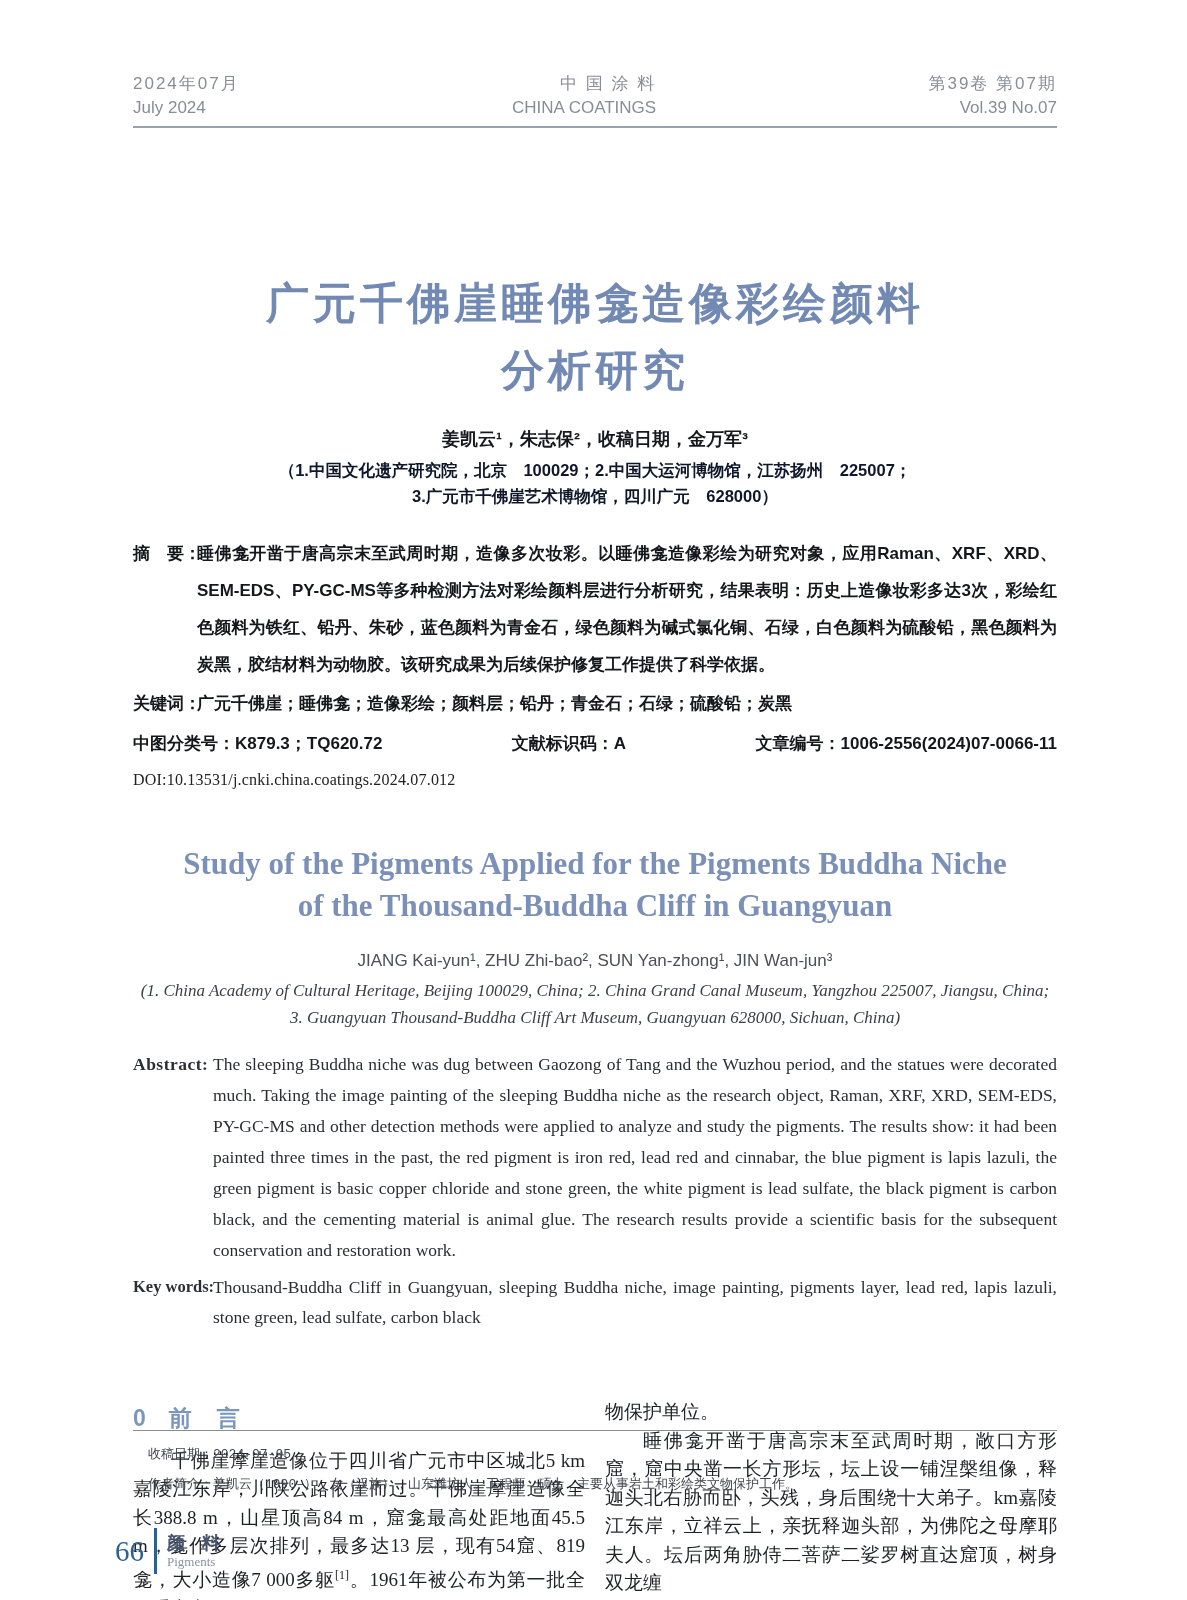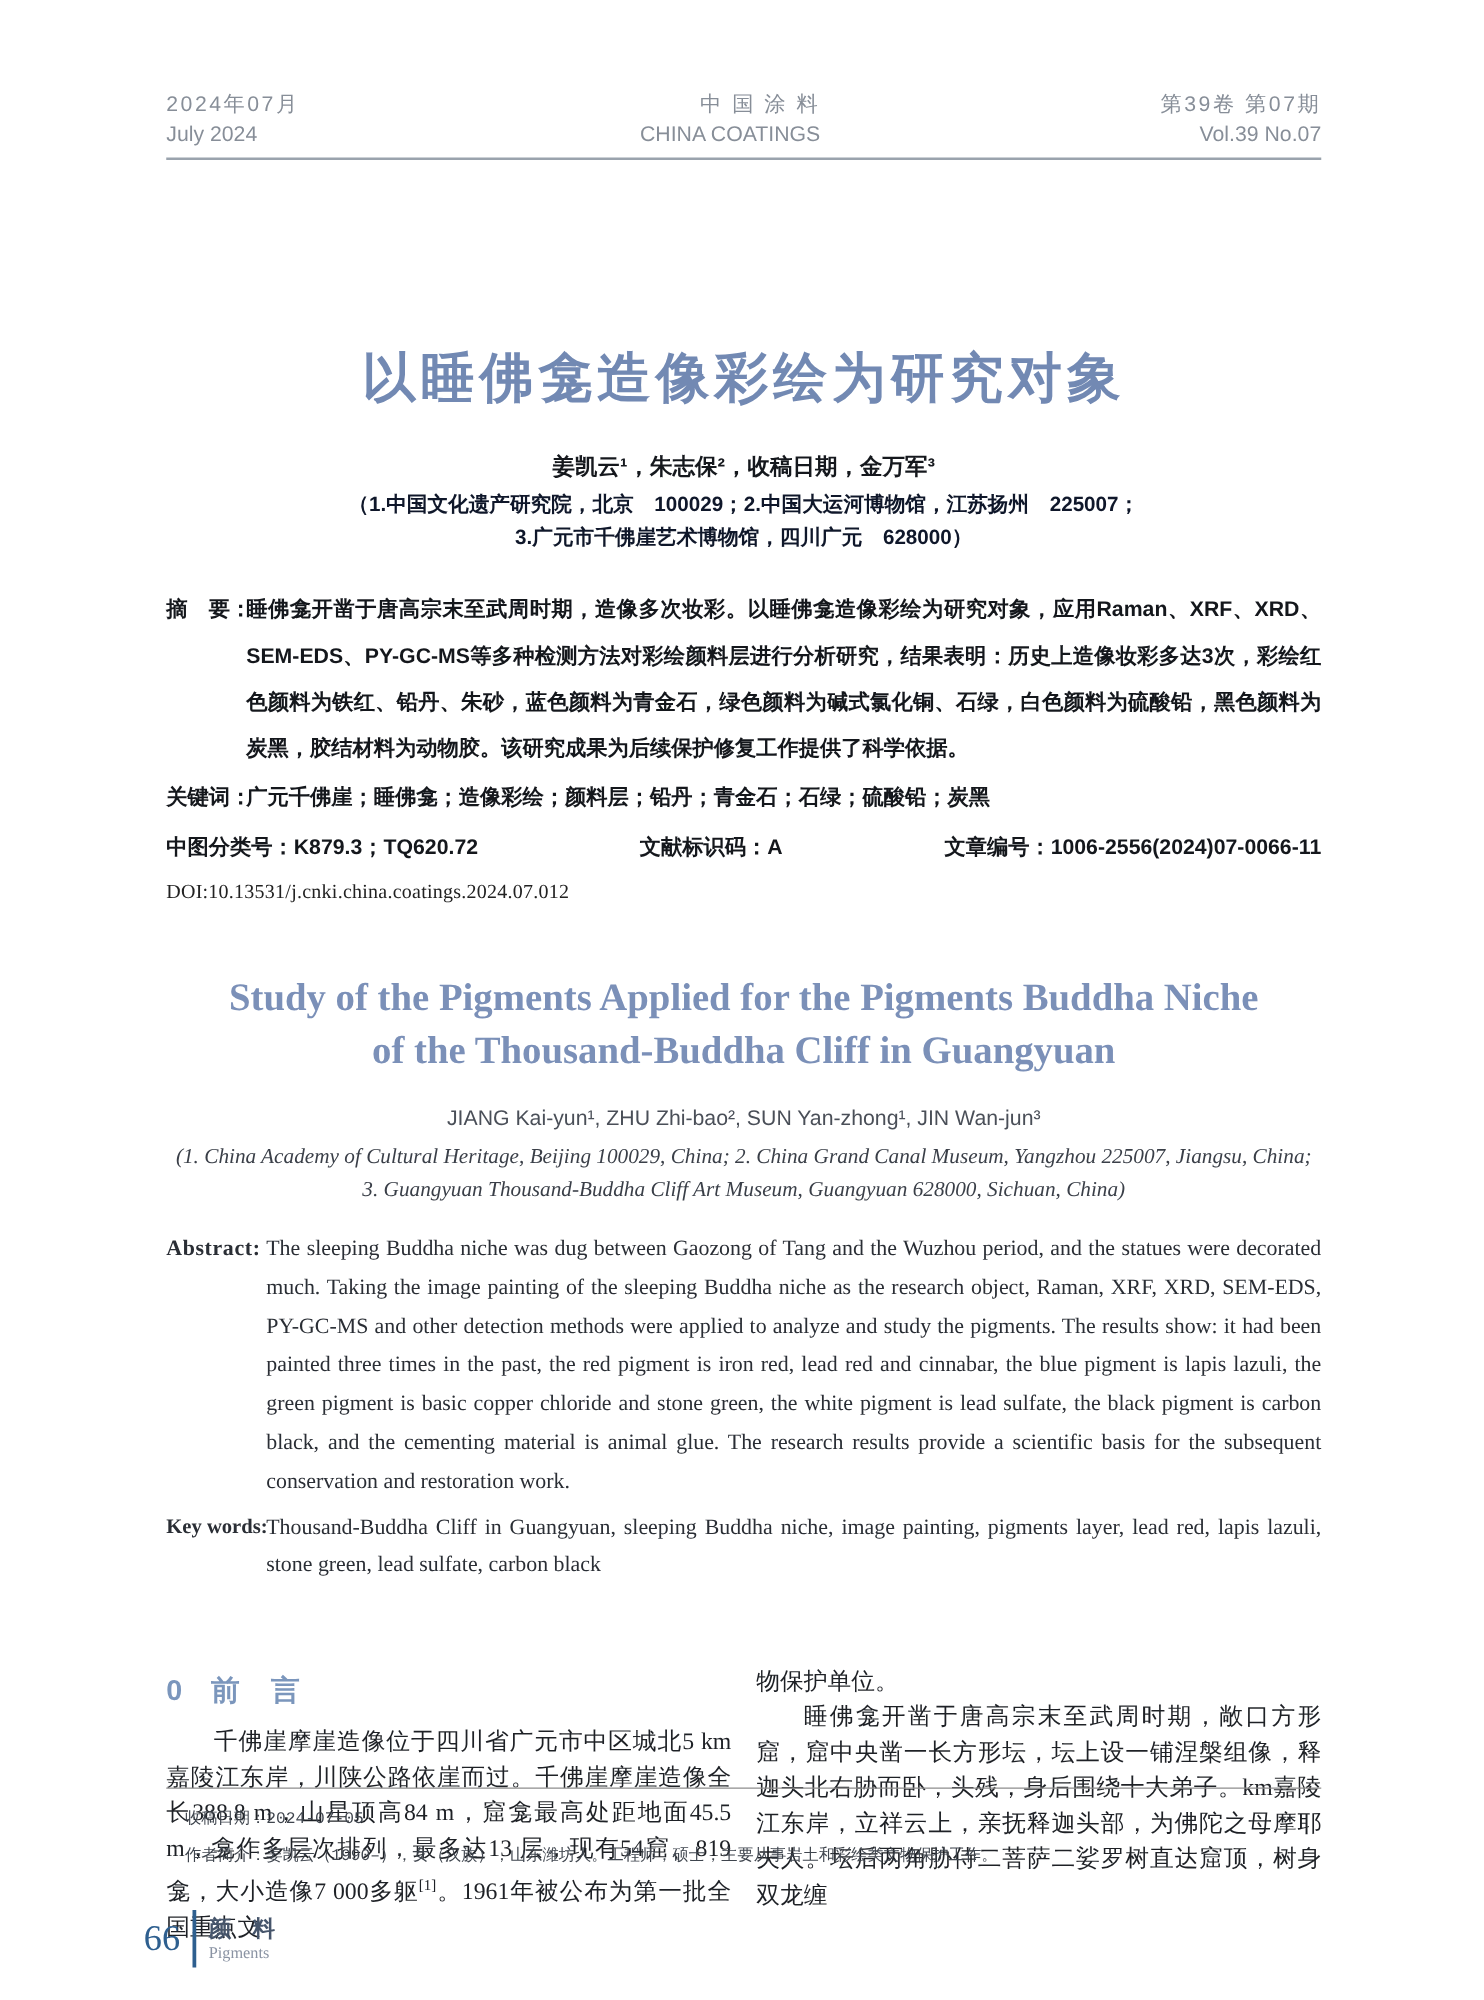--- a/index.html
+++ b/index.html
@@ -152,21 +152,22 @@
         <span>CHINA COATINGS</span>
       </div>
       <div class="col right">
         <span class="cn">第39卷 第07期</span>
         <span>Vol.39 No.07</span>
       </div>
     </div>
     <hr class="header-rule">
 
     <div class="cn-title">
-      <div>以睡佛龛造像彩绘为研究对象</div>
+      <div>广元千佛崖睡佛龛造像彩绘颜料</div>
+      <div>分析研究</div>
     </div>
 
     <div class="cn-authors">姜凯云¹，朱志保²，收稿日期，金万军³</div>
 
     <div class="cn-affils">
       <div>（1.中国文化遗产研究院，北京　100029；2.中国大运河博物馆，江苏扬州　225007；</div>
       <div>3.广元市千佛崖艺术博物馆，四川广元　628000）</div>
     </div>
 
     <div class="cn-abs-block">

